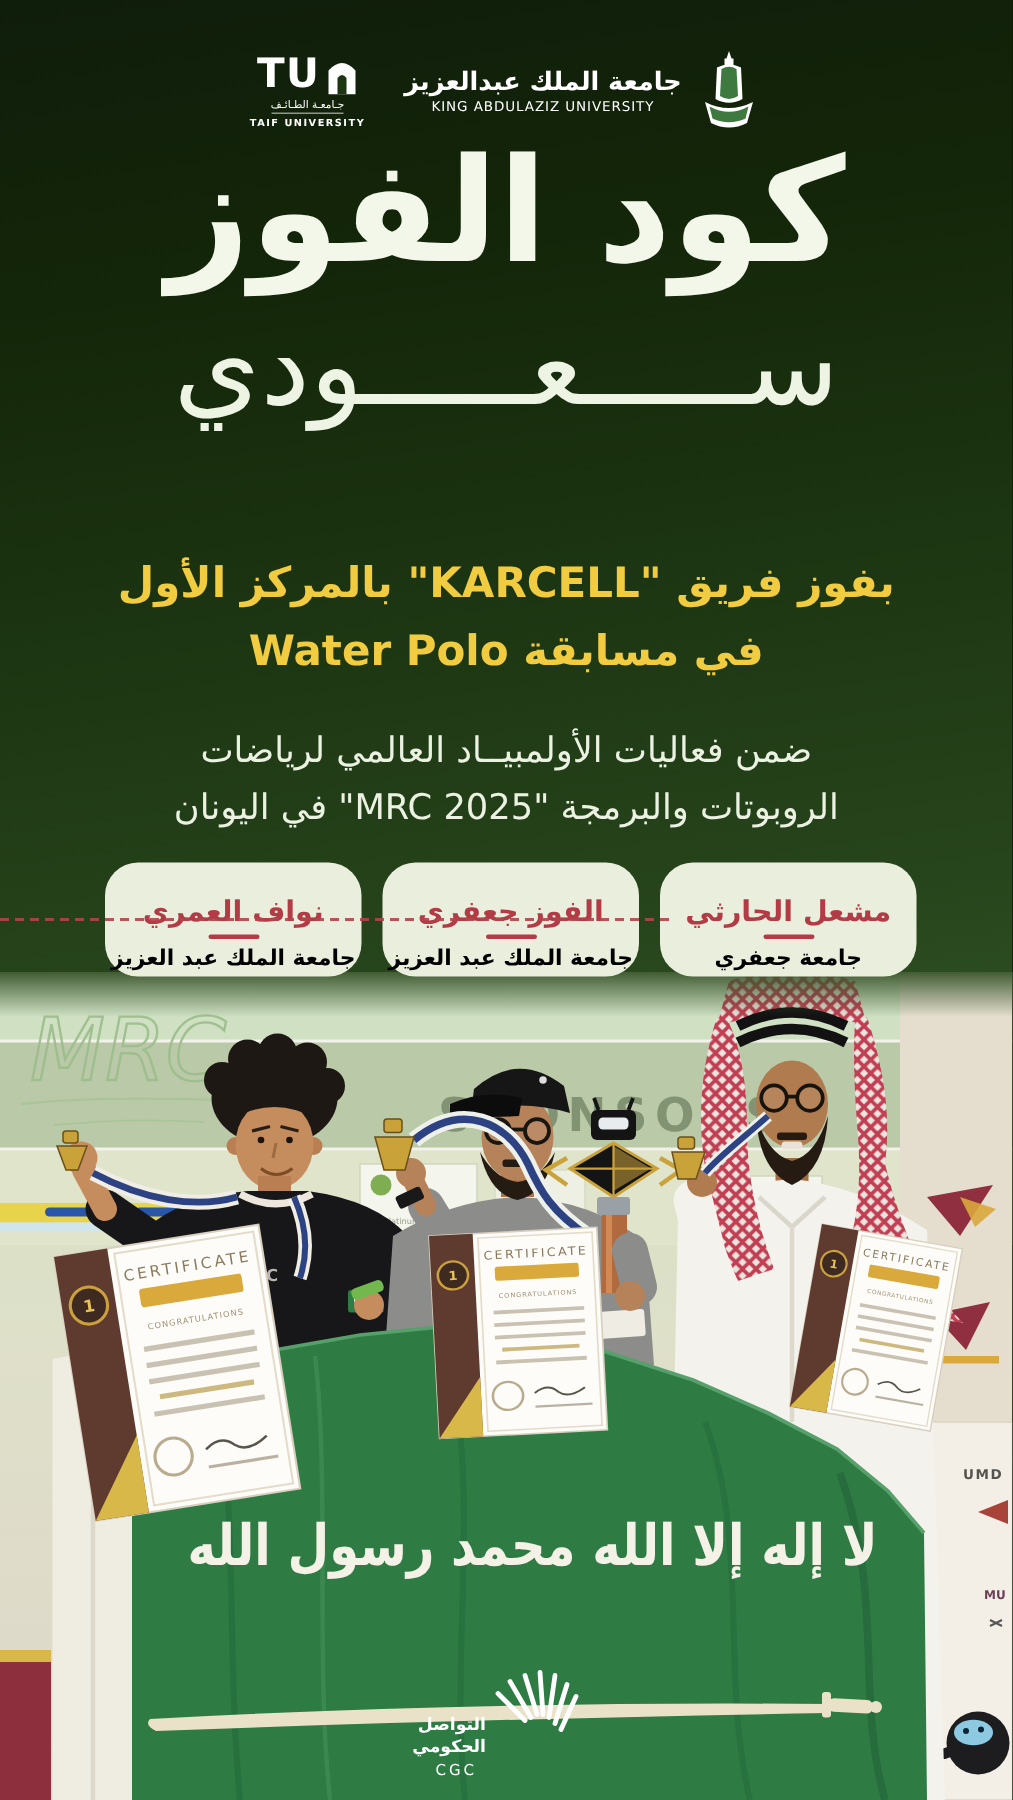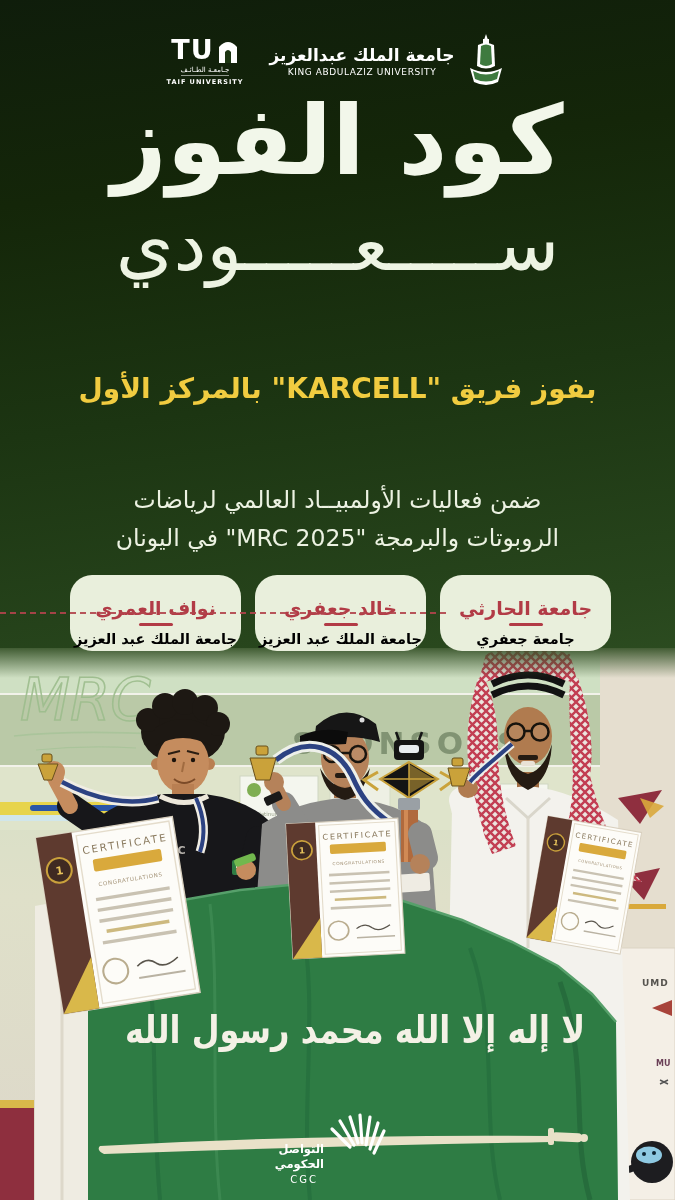--- a/index.html
+++ b/index.html
@@ -70,35 +70,36 @@
     </div>
   </div>
 
   <div class="abs title">
     <div class="l1">كود الفوز</div>
     <div class="l2">ســـــعـــــودي</div>
   </div>
 
   <div class="abs subtitle">
     <div>بفوز فريق "KARCELL" بالمركز الأول</div>
+    <div>في مسابقة Water Polo</div>
   </div>
 
   <div class="abs desc">
     <div>ضمن فعاليات الأولمبيــاد العالمي لرياضات</div>
     <div>الروبوتات والبرمجة "MRC 2025" في اليونان</div>
   </div>
 
   <div class="abs badges">
     <div class="badge">
-      <div class="nm">جامعة الحارثي</div>
+      <div class="nm">مشعل الحارثي</div>
       <div class="ul"></div>
       <div class="uv">جامعة جعفري</div>
     </div>
     <div class="badge">
-      <div class="nm">خالد جعفري</div>
+      <div class="nm">الفوز جعفري</div>
       <div class="ul"></div>
       <div class="uv">جامعة الملك عبد العزيز</div>
     </div>
     <div class="badge">
       <div class="nm">نواف العمري</div>
       <div class="ul"></div>
       <div class="uv">جامعة الملك عبد العزيز</div>
     </div>
   </div>
   <div class="abs dash"></div>

